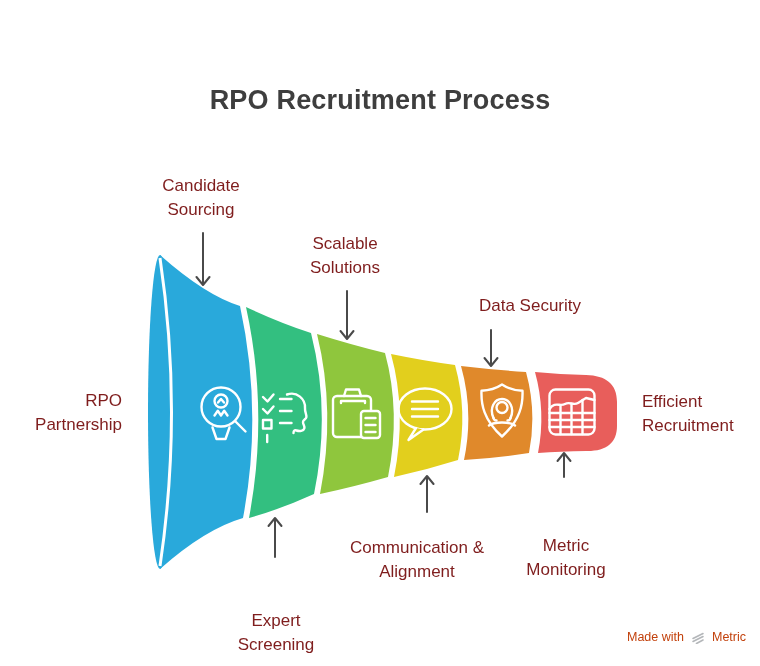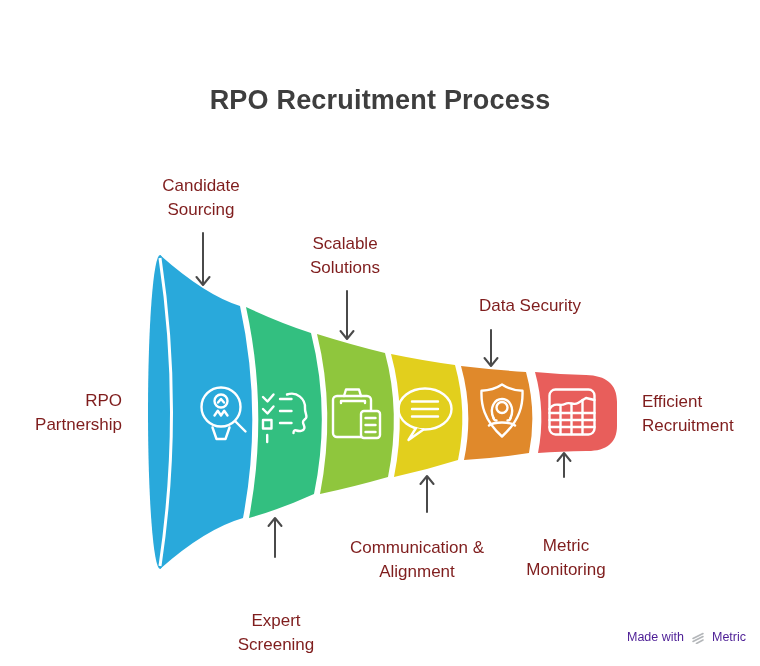--- a/index.html
+++ b/index.html
@@ -12,21 +12,21 @@
     position:absolute;left:0;top:48px;width:760px;text-align:center;
     font-size:27px;font-weight:bold;color:#3e3e3e;letter-spacing:.2px;margin-top:37px;
   }
   .label{
     position:absolute;font-size:17px;line-height:24px;color:#7f1d1d;text-align:center;
   }
   .label.align-right{text-align:right;}
   .label.align-left{text-align:left;}
   .watermark{
     position:absolute;right:14px;top:630px;display:flex;align-items:center;gap:7px;
-    color:#4c1d95;font-size:12.5px;
+    color:#c2410c;font-size:12.5px;
   }
   .watermark svg{display:block;}
 </style>
 </head>
 <body>
 
 <div class="page-title">RPO Recruitment Process</div>
 
 <svg class="stage-canvas" width="760" height="666" viewBox="0 0 760 666">
 

